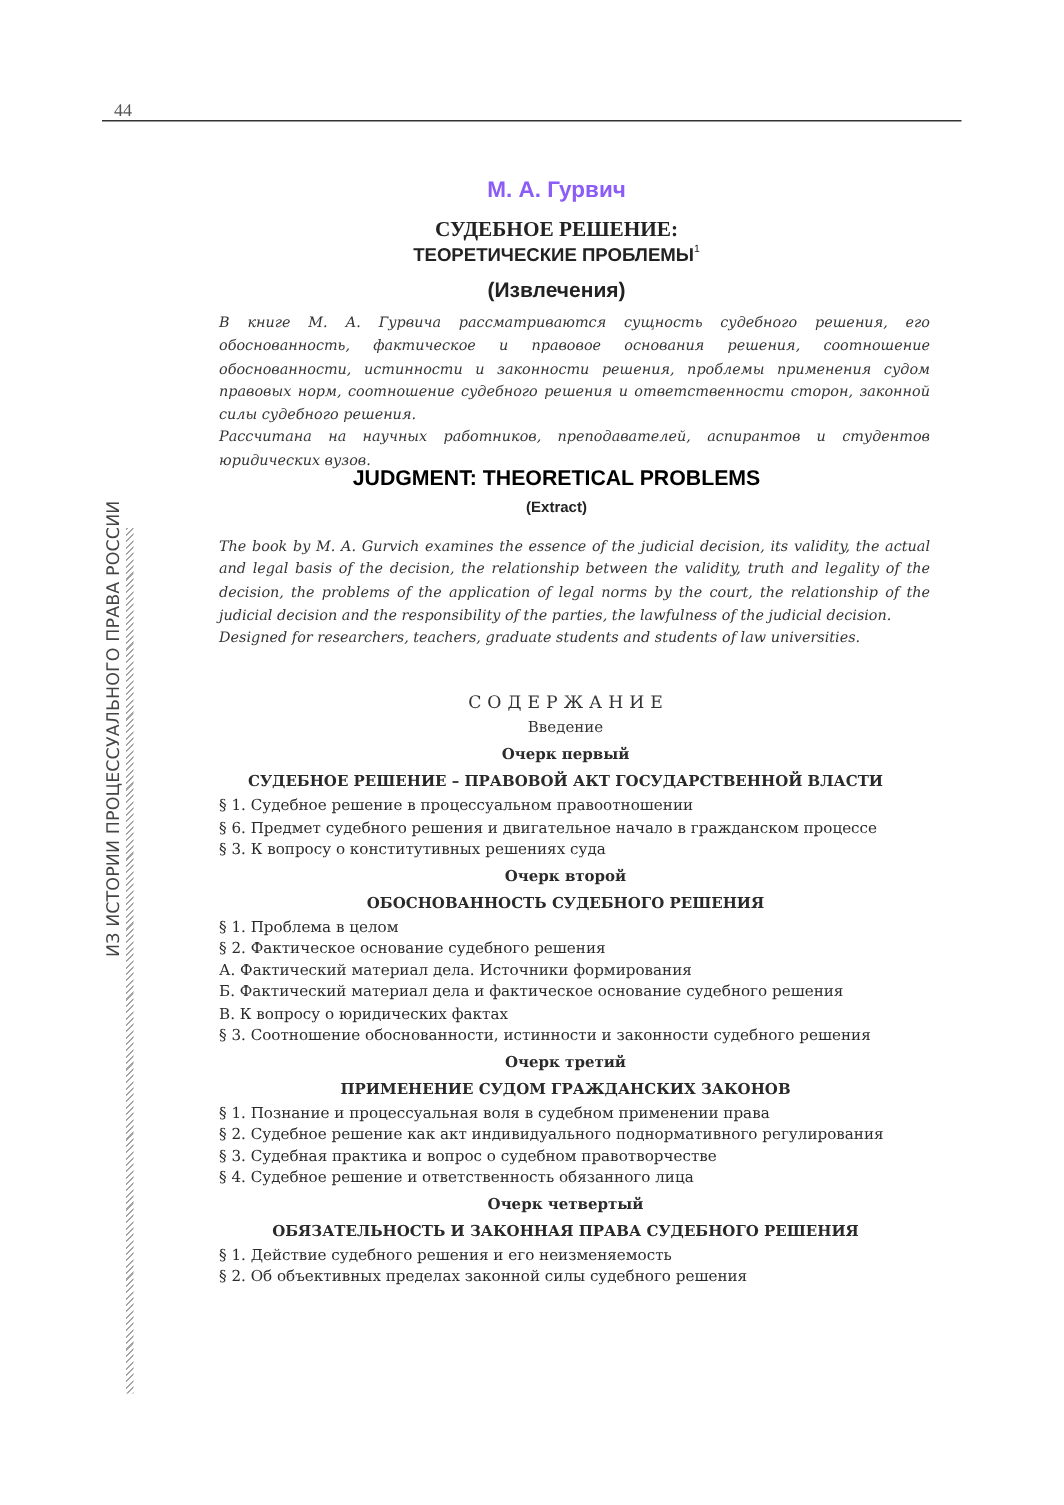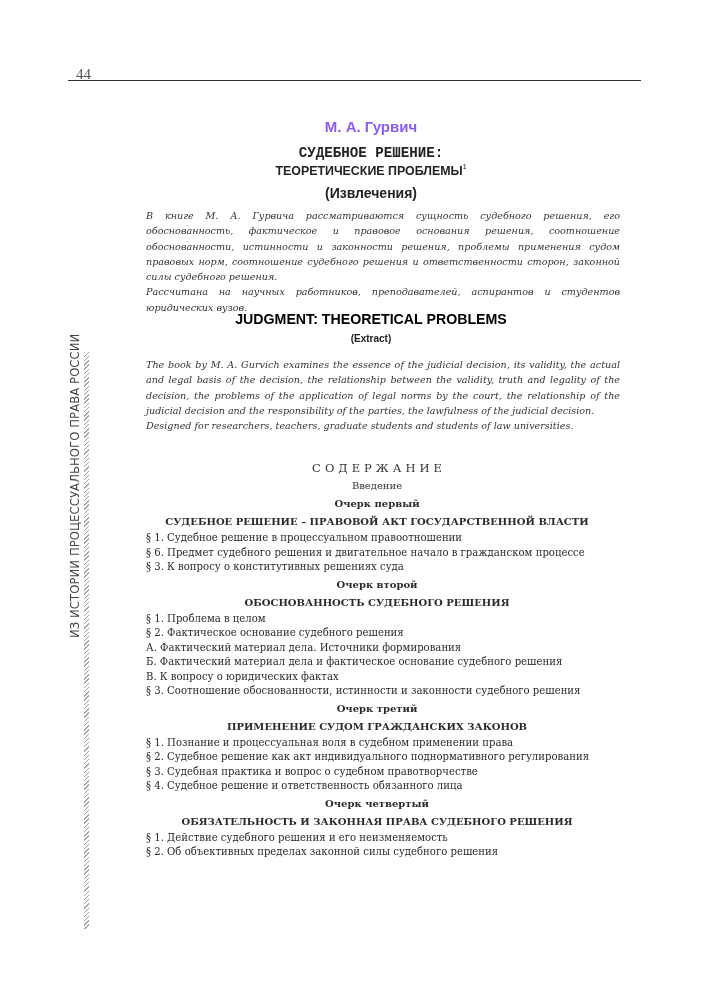--- a/index.html
+++ b/index.html
@@ -1,21 +1,21 @@
 <!DOCTYPE html>
 <html><head>
   <meta charset="utf-8">
   <style>
     * { box-sizing: border-box; margin: 0; padding: 0; }
     html, body { width: 709px; height: 1003px; background: #ffffff; overflow: hidden; }
     body { position: relative; color: #2a2a2a; font-family: "DejaVu Serif", serif; }
 
     .page-number {
       position: absolute; left: 76px; top: 66px;
-      font-family: "Liberation Serif", serif; font-size: 15px; color: #555;
+      font-family: "Liberation Serif", serif; font-size: 12px; color: #555;
     }
     .header-rule {
       position: absolute; left: 68px; top: 80px; width: 573px; height: 0;
       border-top: 1.5px solid #333;
     }
 
     .sidebar-text {
       position: absolute; left: 67px; top: 638px;
       width: 290px; height: 16px;
       transform-origin: 0 0; transform: rotate(-90deg);
@@ -31,21 +31,21 @@
     .content { position: absolute; left: 134px; top: 0; width: 474px; }
 
     .author {
       position: absolute; top: 118px; left: 0; width: 474px;
       font-size: 15px; font-weight: bold; color: #8b5cf6; text-align: center;
       font-family: "Liberation Sans", sans-serif;
     }
     .title-ru-1 {
       position: absolute; top: 145px; left: 0; width: 474px;
       font-size: 14.2px; font-weight: bold; color: #222; text-align: center;
-      font-family: Liberation Mono, monospace;
+      font-family: Liberation Serif, serif;
     }
     .title-ru-2 {
       position: absolute; top: 163px; left: 0; width: 474px;
       font-size: 12.4px; font-weight: bold; color: #222; text-align: center;
       font-family: "Liberation Sans", sans-serif;
     }
     .title-ru-2 sup { font-size: 7px; vertical-align: 6px; font-weight: normal; }
     .extract-ru {
       position: absolute; top: 185px; left: 0; width: 474px;
       font-size: 14px; font-weight: bold; color: #222; text-align: center;

